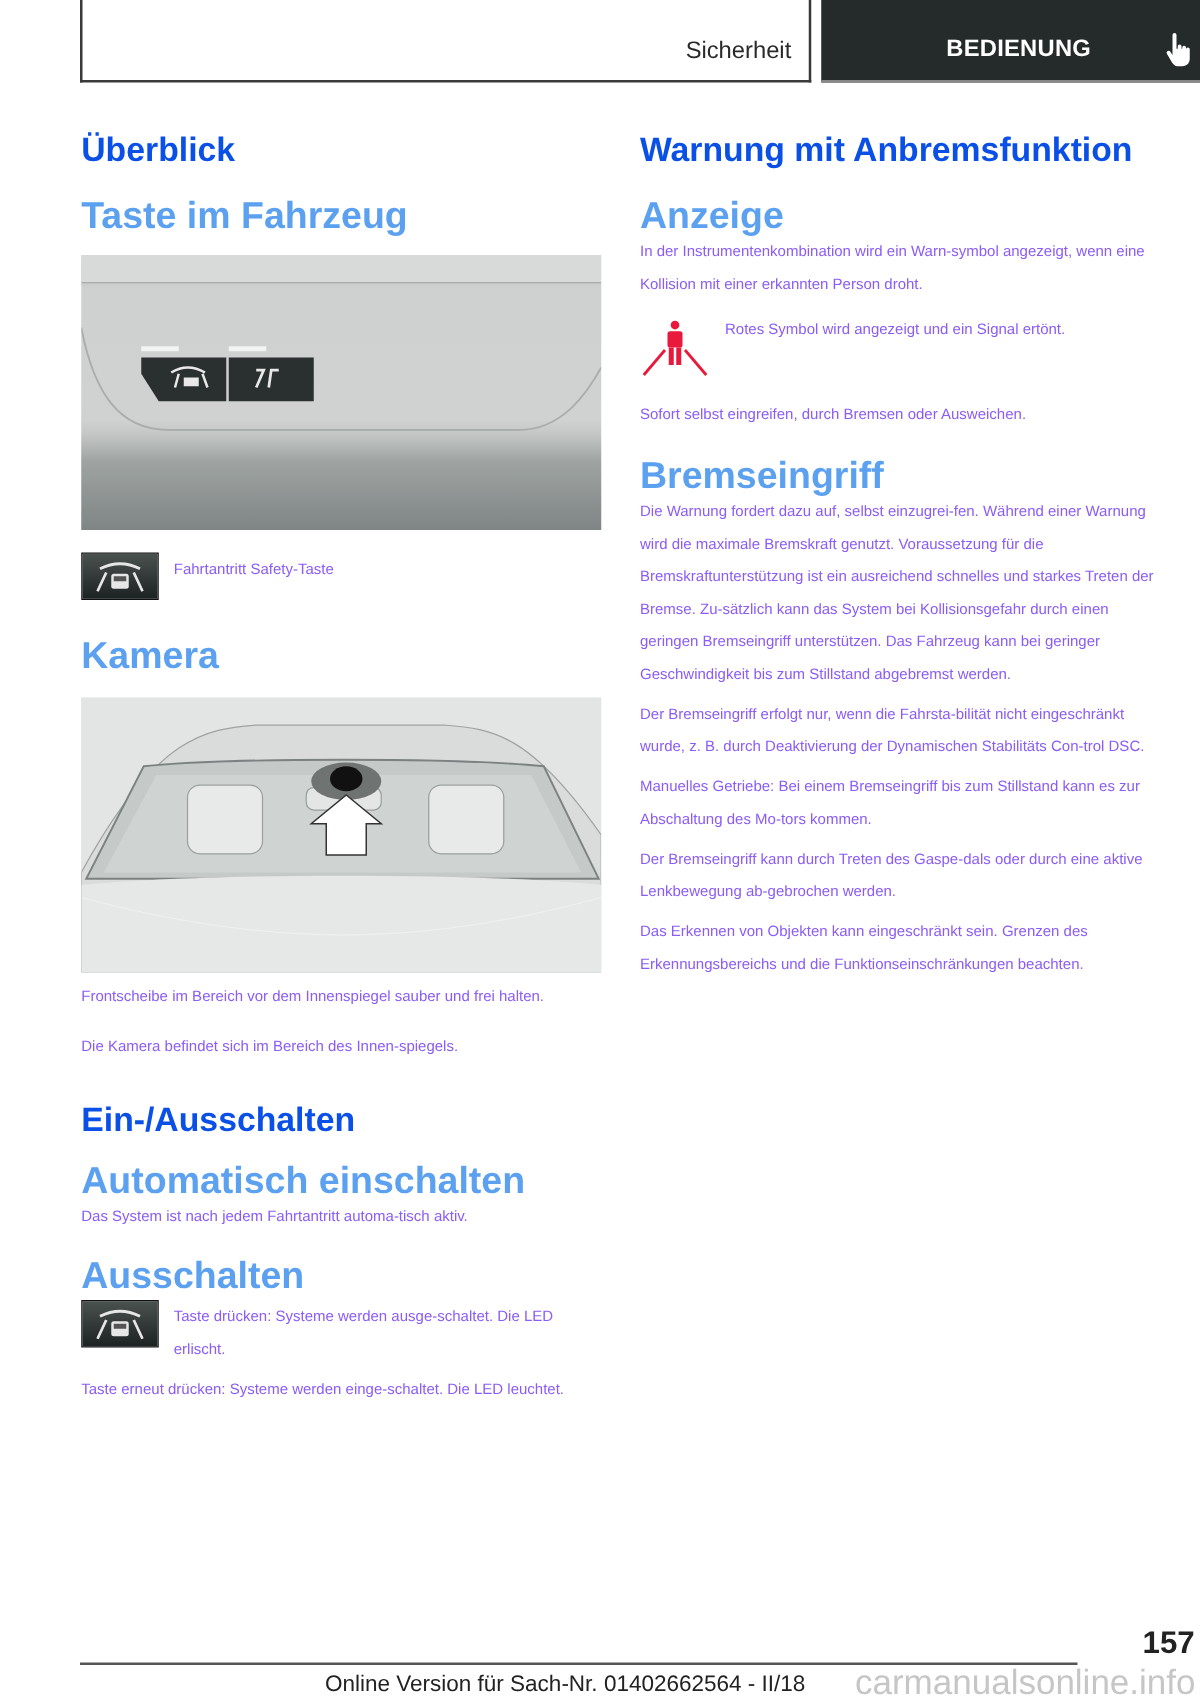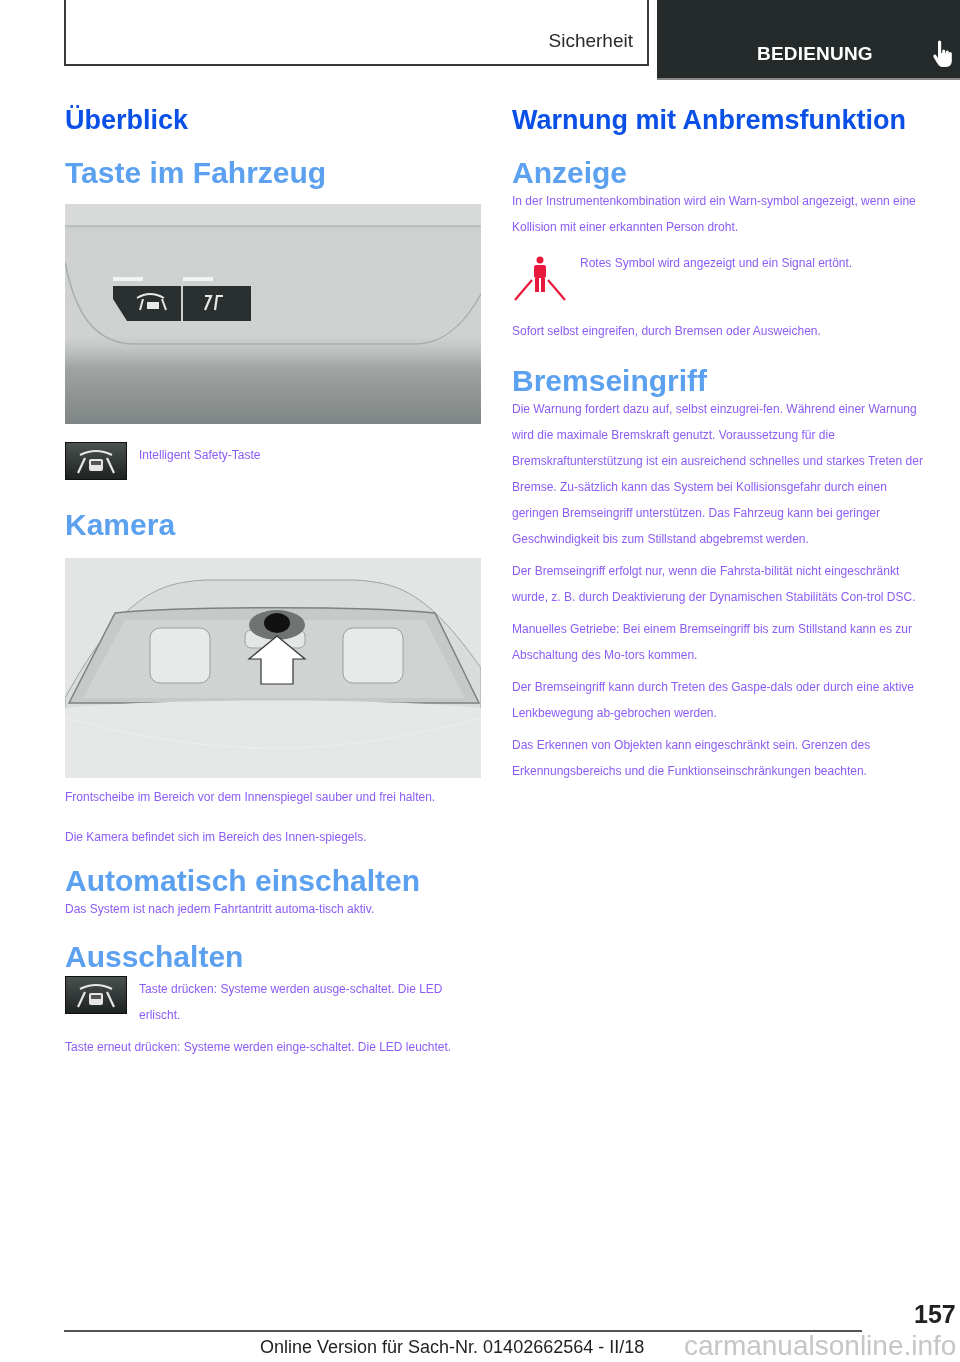--- a/index.html
+++ b/index.html
@@ -7,21 +7,21 @@
     body { position: relative; font-family: "Liberation Sans", sans-serif; color: #1a1a1a; overflow: hidden; }
 
     .hdr-left {
       position: absolute; left: 64px; top: 0; width: 585px; height: 66px;
       border: 2px solid #3a3a3a; border-top: none; background: #fff;
     }
     .hdr-left .label {
       position: absolute; right: 14px; bottom: 12px; font-size: 19px; color: #2a2a2a;
     }
     .hdr-right {
-      position: absolute; left: 657px; top: 0; width: 303px; height: 80px;
+      position: absolute; left: 657px; top: 0; width: 303px; height: 66px;
       background: #252a2a; border-bottom: 2px solid #888;
     }
     .hdr-right .label {
       position: absolute; left: 100px; bottom: 13px; font-size: 19px; font-weight: bold; color: #fff; letter-spacing: 0.2px;
     }
     .hdr-right .hand { position: absolute; left: 275px; bottom: 10px; width: 22px; height: 28px; }
 
     .col-left { position: absolute; left: 65px; top: 100px; width: 416px; }
     .col-right { position: absolute; left: 512px; top: 100px; width: 418px; }
 
@@ -75,21 +75,21 @@
 
   <div class="icon-row" style="margin-top:18px;">
     <div class="key-icon">
       <svg width="60" height="36" viewBox="0 0 60 36">
         <path d="M14 12 Q30 4 46 12" stroke="#e6e6e6" stroke-width="2.2" fill="none"></path>
         <path d="M12 30 L19 15 M41 15 L48 30" stroke="#e6e6e6" stroke-width="2.2"></path>
         <rect x="23" y="16" width="14" height="12" rx="2" fill="#e6e6e6"></rect>
         <rect x="25" y="18" width="10" height="4" fill="#555"></rect>
       </svg>
     </div>
-    <p class="txt">Intelligent Safety-Taste</p>
+    <p class="txt">Fahrtantritt Safety-Taste</p>
   </div>
 
   <h2 style="margin-top:30px;">Kamera</h2>
 
   <div class="photo" style="height:220px; margin-top:18px; background:#dfe2e1;">
     <svg width="416" height="220" viewBox="0 0 416 220" style="position:absolute;left:0;top:0;">
       <rect width="416" height="220" fill="#e3e5e4"></rect>
       <path d="M0 140 C60 30 100 25 140 22 H290 C330 25 360 30 416 110 V220 H0 Z" fill="#d9dcdb" stroke="#9ea3a2"></path>
       <path d="M4 145 L50 55 C120 48 300 48 370 55 L414 145 Z" fill="#c5c9c8" stroke="#7c8281" stroke-width="1.5"></path>
       <path d="M60 62 H360 L400 140 H18 Z" fill="#cfd3d2"></path>
@@ -100,20 +100,21 @@
       <ellipse cx="212" cy="65" rx="13" ry="10" fill="#111"></ellipse>
       <path d="M212 78 L240 101 H228 V126 H196 V101 H184 Z" fill="#ffffff" stroke="#333" stroke-width="1.2"></path>
       <path d="M0 150 C100 140 320 140 416 150 V220 H0 Z" fill="#e6e8e7"></path>
       <path d="M0 160 C150 200 270 200 416 160" fill="none" stroke="#eef0ef"></path>
     </svg>
   </div>
 
   <p style="margin-top:6px;">Frontscheibe im Bereich vor dem Innenspiegel sauber und frei halten.</p>
   <p style="margin-top:14px;">Die Kamera befindet sich im Bereich des Innen-spiegels.</p>
 
+  <h1 style="margin-top:28px;">Ein-/Ausschalten</h1>
   <h2 style="margin-top:16px;">Automatisch einschalten</h2>
   <p style="margin-top:0;">Das System ist nach jedem Fahrtantritt automa-tisch aktiv.</p>
 
   <h2 style="margin-top:20px;">Ausschalten</h2>
   <div class="icon-row" style="margin-top:4px;">
     <div class="key-icon">
       <svg width="60" height="36" viewBox="0 0 60 36">
         <path d="M14 12 Q30 4 46 12" stroke="#e6e6e6" stroke-width="2.2" fill="none"></path>
         <path d="M12 30 L19 15 M41 15 L48 30" stroke="#e6e6e6" stroke-width="2.2"></path>
         <rect x="23" y="16" width="14" height="12" rx="2" fill="#e6e6e6"></rect>

